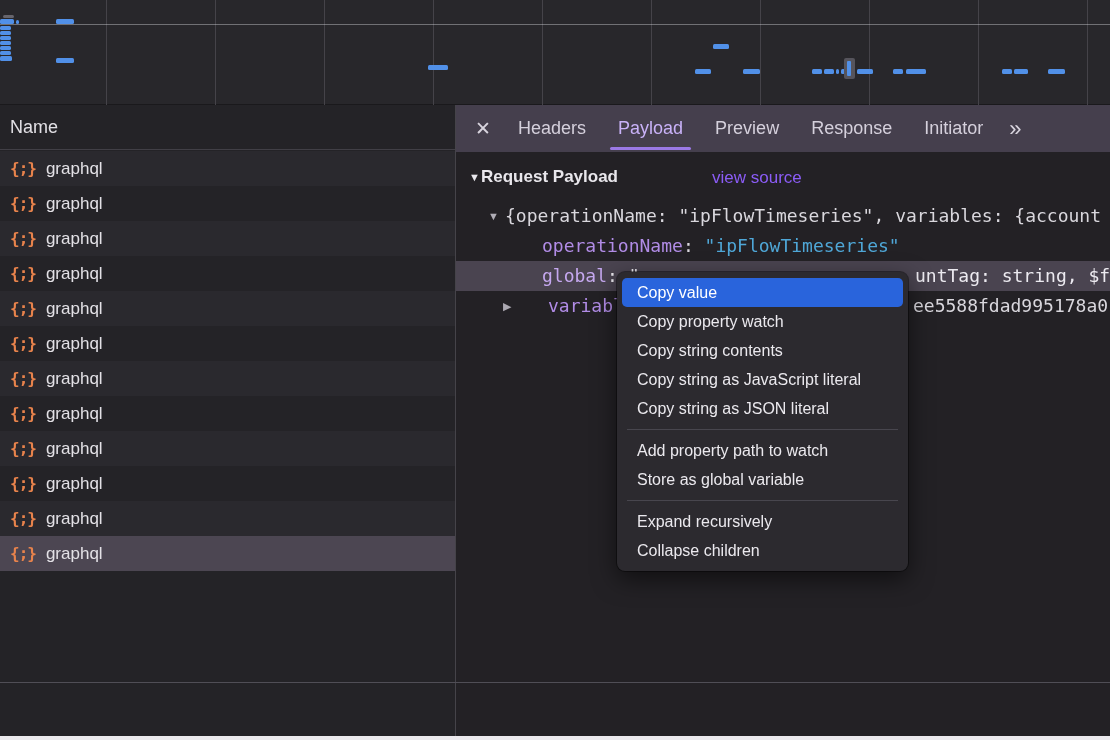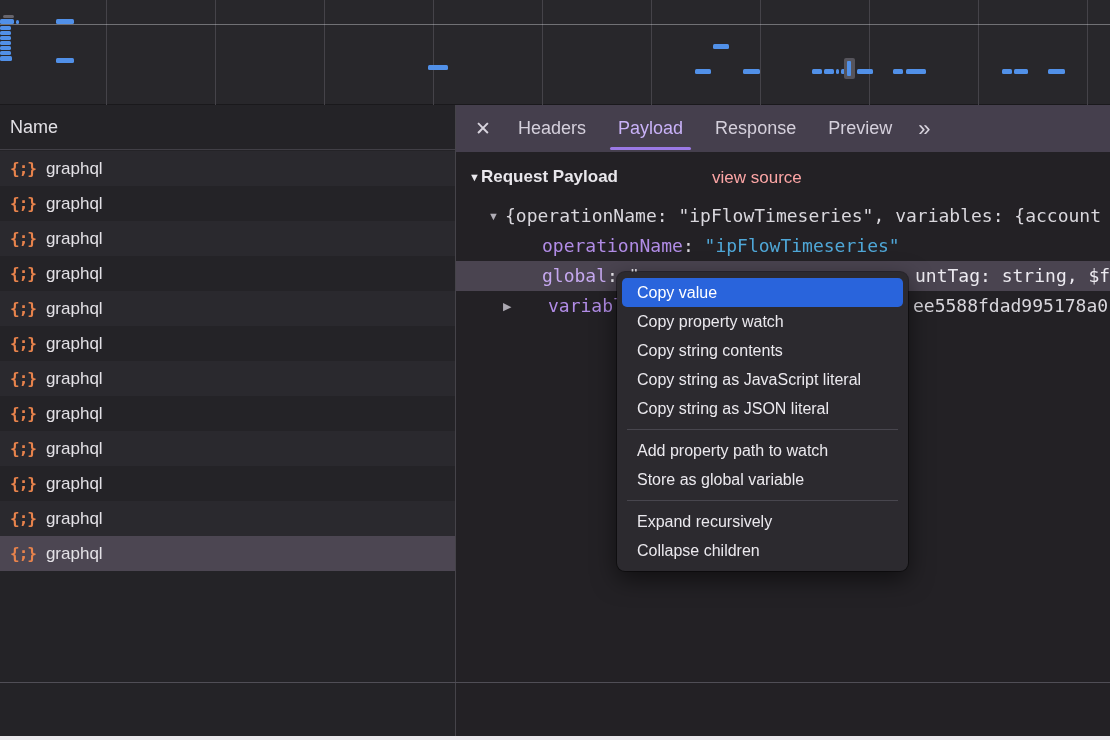--- a/index.html
+++ b/index.html
@@ -72,21 +72,21 @@
   }
 
   #payload-header { position:absolute; left:0; top:57px; width:654px; height:34px; }
   #payload-header .tri {
     position:absolute; left:13px; top:9px; font-size:11px; color:#e9e7ec;
   }
   #section-title {
     position:absolute; left:25px; top:5px; font-size:17px; font-weight:bold; color:#e9e7ec;
   }
   #view-source {
-    position:absolute; left:256px; top:6px; font-size:17px; color:#fca5a5; cursor:pointer;
+    position:absolute; left:256px; top:6px; font-size:17px; color:#8b5cf6; cursor:pointer;
   }
 
   .tree-line {
     position:absolute; left:0; width:654px; height:30px; line-height:30px;
     font-family:"DejaVu Sans Mono", monospace; font-size:18px; color:#d9d7dd;
     white-space:nowrap; overflow:hidden;
   }
   #tree-root { top:96px; }
   #tree-root .tri { position:absolute; left:32px; top:0; font-size:11px; color:#b0adb6; font-family:"Liberation Sans",sans-serif; }
   #tree-root .txt { position:absolute; left:49px; top:0; }
@@ -223,22 +223,23 @@
       </div>
     </div>
 </div>
 
 <div id="detail-panel">
   <div id="tab-bar">
     <div id="close-btn">✕</div>
     <div id="tabs-container" style="display: flex;">
         <div class="tab">Headers</div>
         <div class="tab selected">Payload</div>
+        <div class="tab">Preview</div>
         <div class="tab">Response</div>
-        <div class="tab">Preview</div>
+        <div class="tab">Initiator</div>
       </div>
     <div id="overflow-tabs">»</div>
   </div>
 
   <div id="payload-header">
     <span class="tri">▼</span>
     <span id="section-title">Request Payload</span>
     <span id="view-source">view source</span>
   </div>
 

